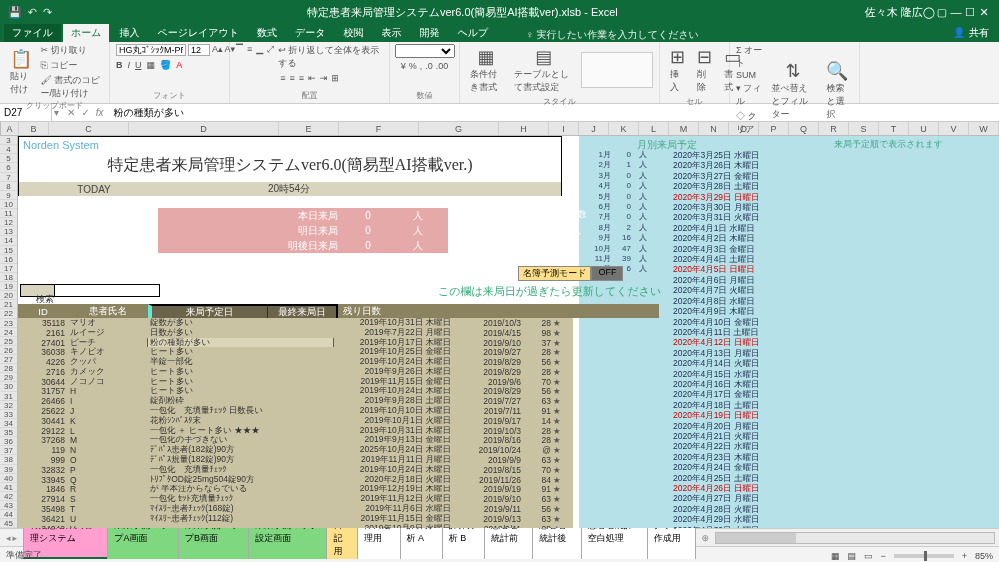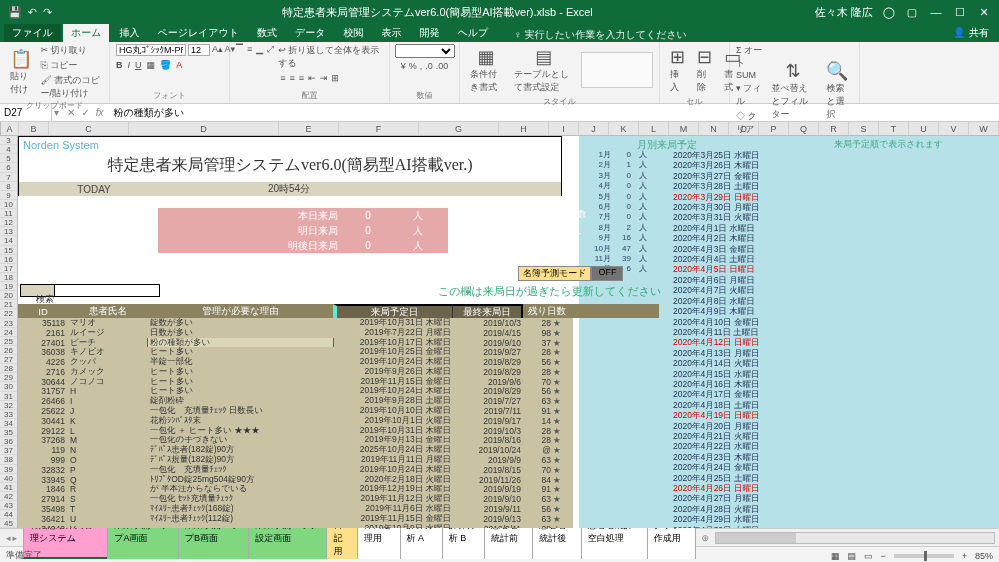--- a/index.html
+++ b/index.html
@@ -2,28 +2,28 @@
 <html><head>
 <meta charset="utf-8">
 <style>
 * { margin: 0; padding: 0; box-sizing: border-box; font-family: "Meiryo UI", "MS PGothic", sans-serif; }
 body { background: #fff; font-size: 10px; overflow: hidden; width: 999px; height: 562px; }
 
 .titlebar { background: #0f6b3a; height: 24px; display: flex; align-items: center; color: #fff; font-size: 11px; }
 .titlebar .qat { padding: 0 8px; display: flex; gap: 6px; align-items: center; }
 .titlebar .qat span { opacity: .85; }
 .titlebar .title { flex: 1; text-align: center; }
-.titlebar .right { display: flex; gap: 10px; padding-right: 8px; align-items: center; }
+.titlebar .right { display: flex; padding-right: 8px; align-items: center; }
 .titlebar .winbtn { width: 14px; text-align: center; }
 
 .ribbon-tabs { background: #0f6b3a; height: 18px; display: flex; align-items: flex-end; font-size: 10px; color: #fff; padding: 0 4px; gap: 2px; }
 .ribbon-tabs .tab { padding: 2px 8px; cursor: pointer; }
 .ribbon-tabs .tab.active { background: #f3f3f3; color: #0f6b3a; }
 .ribbon-tabs .tab.file { background: #0a5a2e; }
-.ribbon-tabs .tell { margin-left: 16px; opacity: .9; }
+.ribbon-tabs .tell { margin-left: 28px; opacity: .9; }
 .ribbon-tabs .share { margin-left: auto; padding: 2px 6px; }
 
 .ribbon { background: #f3f3f3; height: 62px; border-bottom: 1px solid #ccc; display: flex; font-size: 9px; color: #555; }
 .ribbon-group { border-right: 1px solid #e0e0e0; padding: 2px 6px; display: flex; flex-direction: column; justify-content: space-between; }
 .ribbon-group .label { font-size: 8px; text-align: center; color: #777; }
 .ribbon-btns { display: flex; gap: 4px; align-items: center; flex: 1; }
 .ribbon-big { display: flex; flex-direction: column; align-items: center; padding: 2px 4px; }
 .ribbon-big .ico { font-size: 18px; }
 .ribbon-small { display: flex; flex-direction: column; gap: 2px; font-size: 9px; }
 .fontsel { display: flex; gap: 2px; }
@@ -495,21 +495,20 @@
     <div class="update-msg">この欄は来局日が過ぎたら更新してください</div>
 
     <div class="search-box">
       <div class="sl">検索</div>
       <div class="si"></div>
     </div>
 
     <div class="tbl-hdr">
       <span class="c-id">ID</span>
       <span class="c-name">患者氏名</span>
-      <span class="c-reason">管理が必要な理由</span>
       <span class="c-plan">来局予定日</span>
       <span class="c-last">最終来局日</span>
       <span class="c-days">残り日数</span>
     </div>
     <div class="tbl-body" id="tblbody">
         <div class="trow">
           <span class="tc-id">35118</span>
           <span class="tc-name">マリオ</span>
           <span class="tc-reason">錠数が多い</span>
           <span class="tc-plan">2019年10月31日 木曜日</span>

